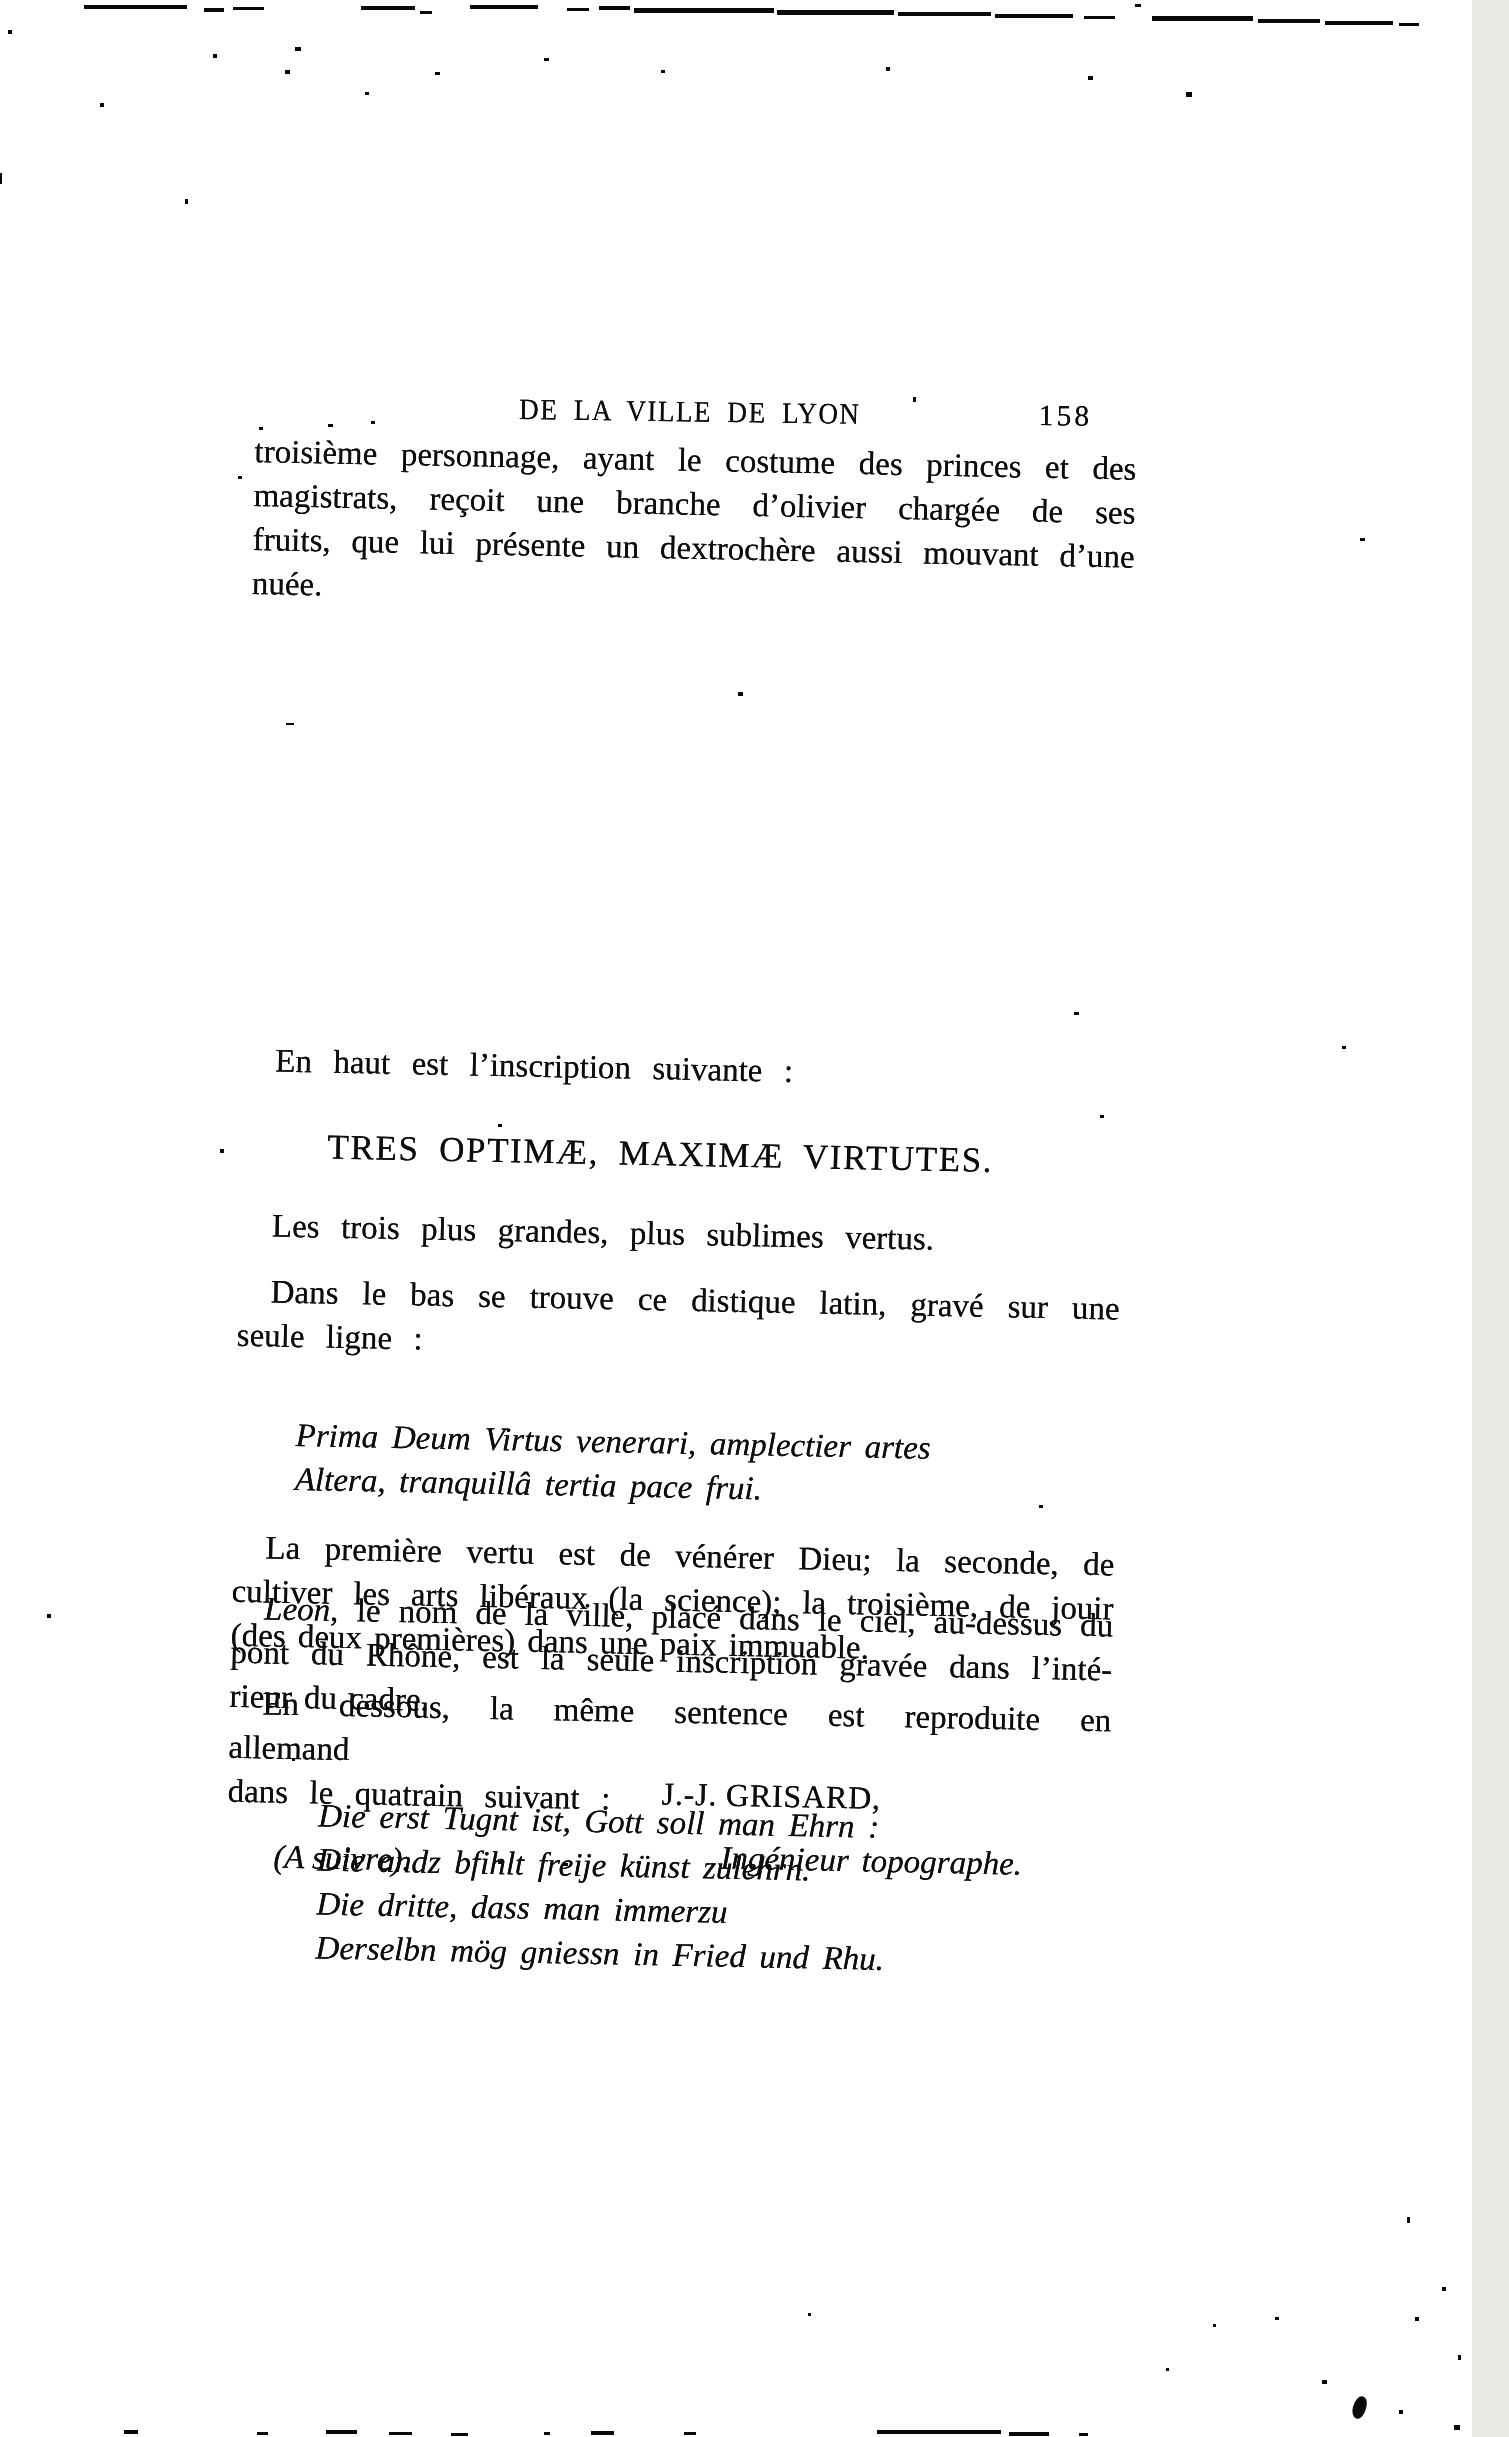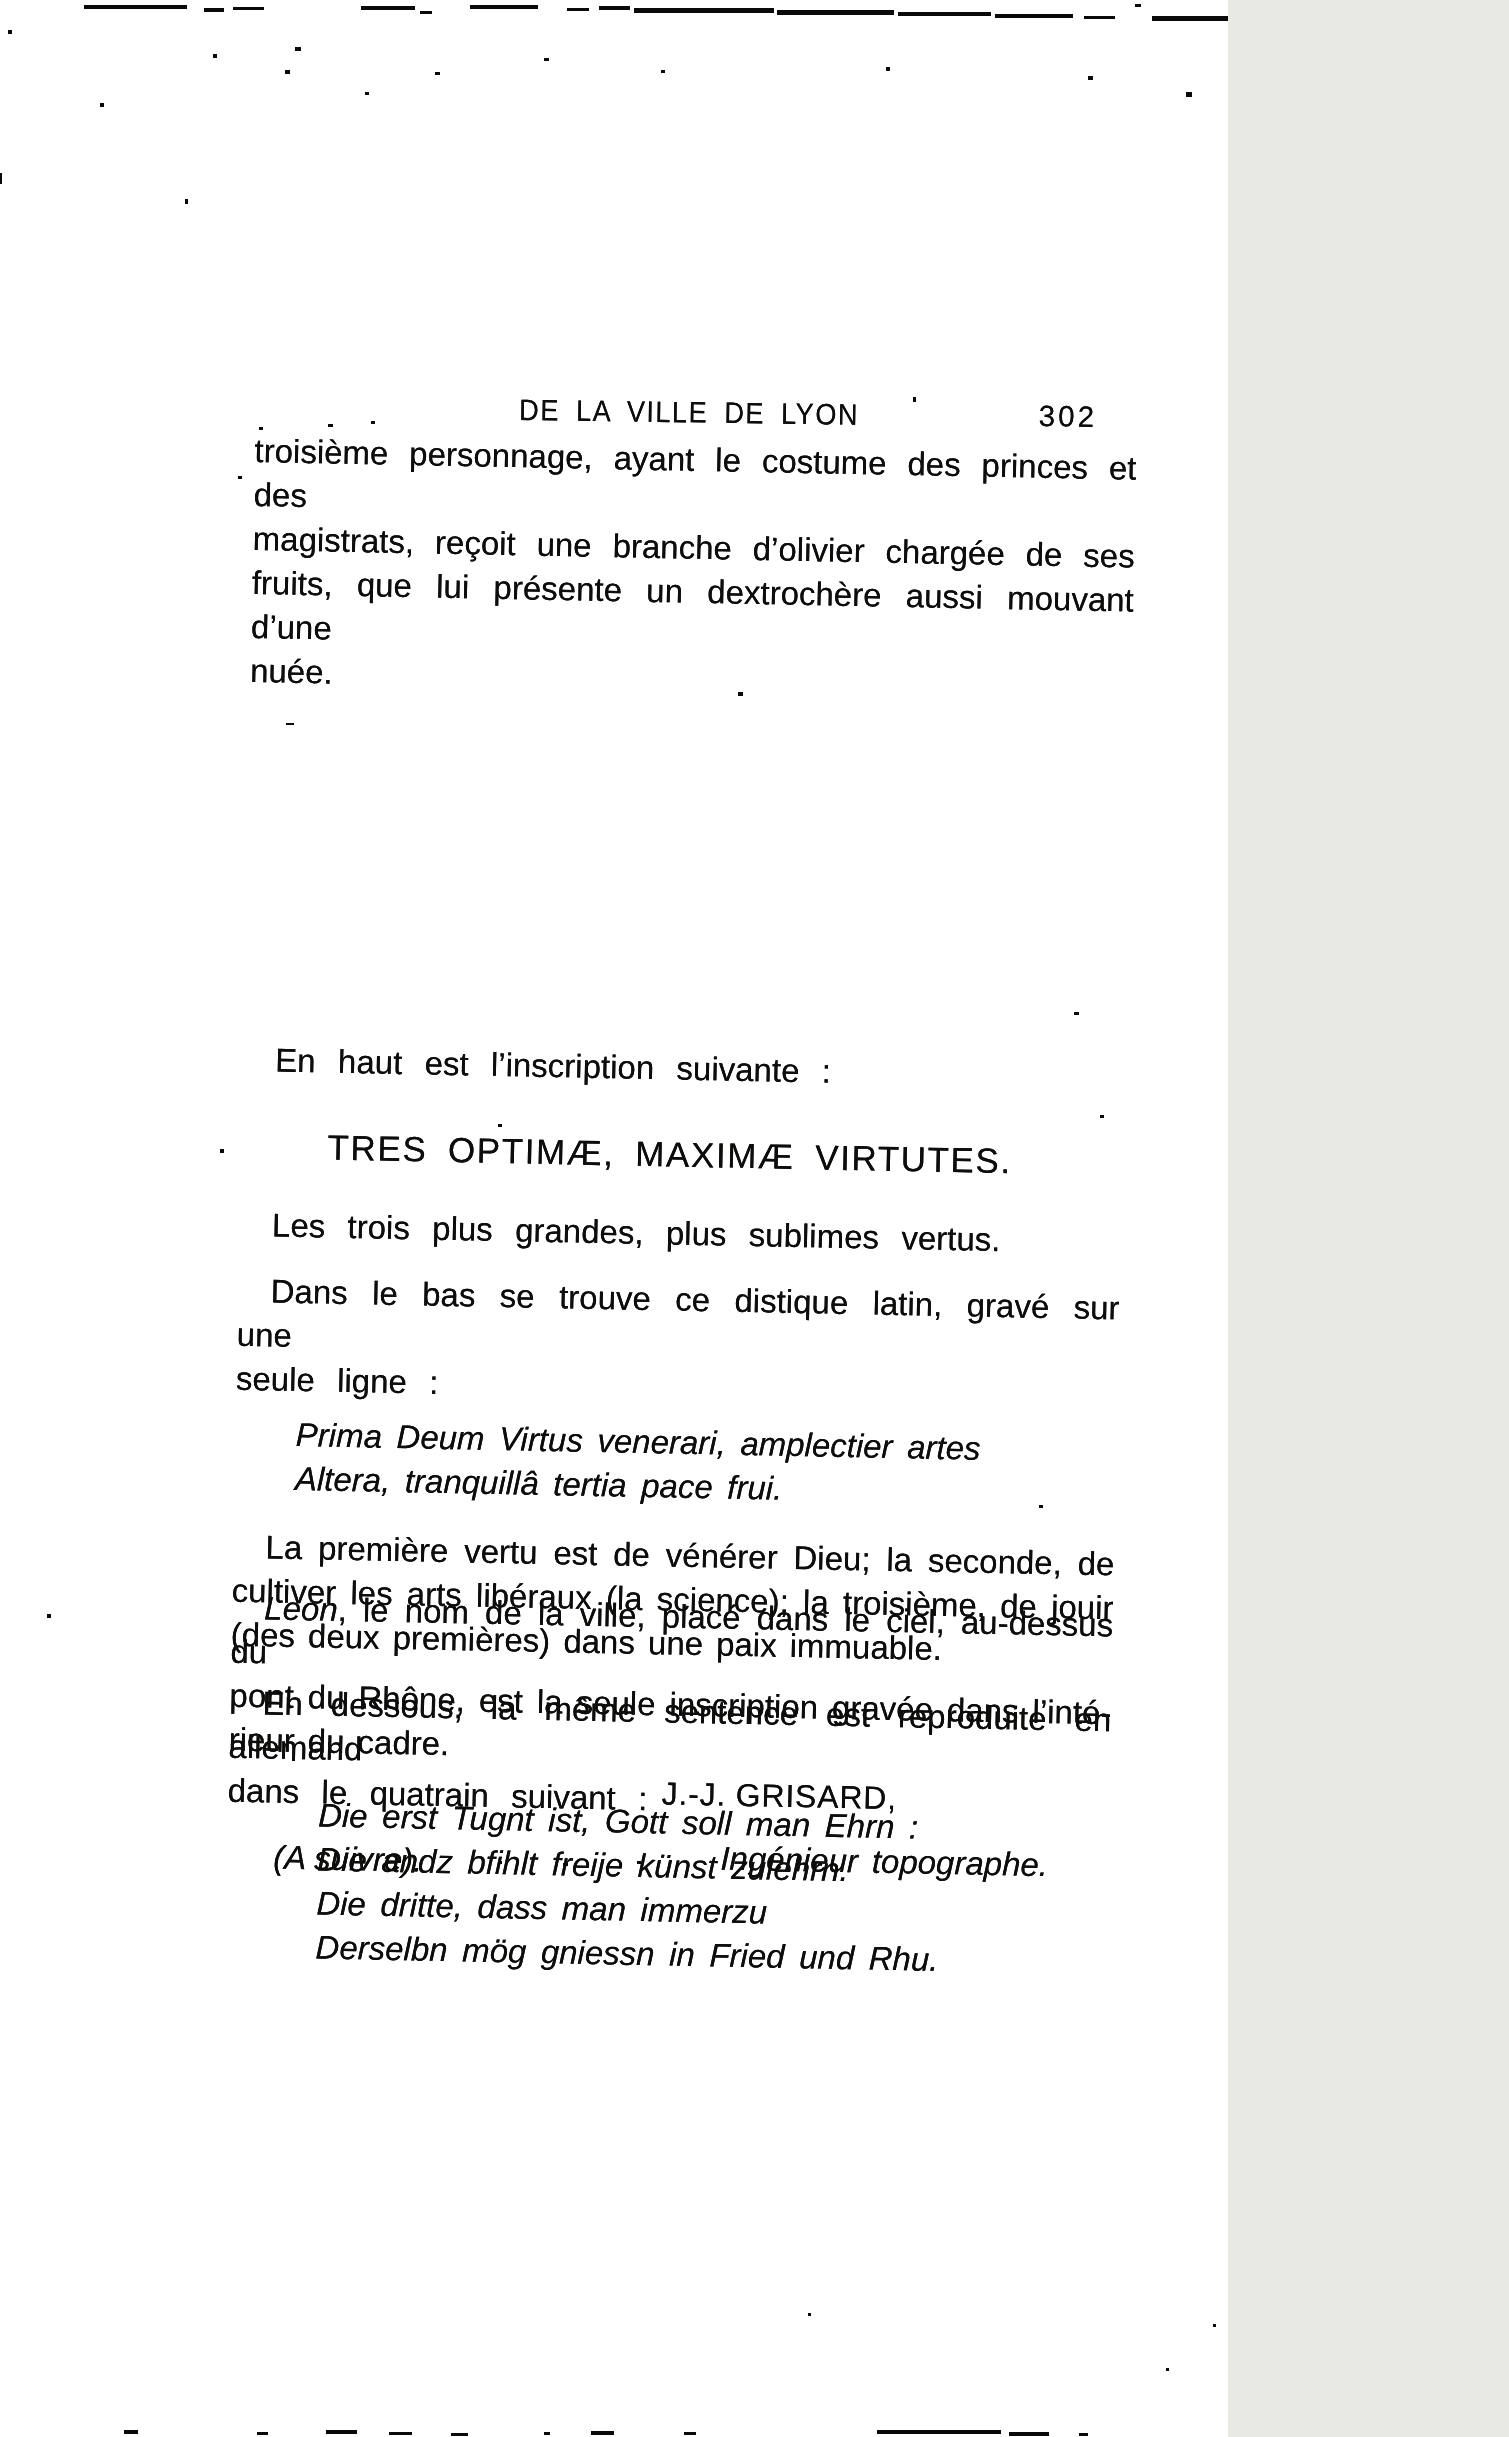--- a/index.html
+++ b/index.html
@@ -1,22 +1,22 @@
 <!DOCTYPE html>
 <html style="--ink: #0d0d0c; --paper: #ffffff;font-size:12.4px"><head>
 <meta charset="utf-8">
 <style>
   html,body{margin:0;padding:0;background:#e8e8e4;}
   .page{
     position:relative;
-    width:1228px;height:2438px;
+    width:1472px;height:2438px;
     background:var(--paper,#ffffff);
     color:var(--ink,#0d0d0c);
     overflow:hidden;
-    font-family:Liberation Sans, sans-serif;
+    font-family:Liberation Serif, serif;
   }
   
   .ptitle{
     position:absolute;left:519px;top:395px;
     font-size:29.5px;line-height:29.5px;letter-spacing:1.6px;word-spacing:7.8px;
     white-space:nowrap;
     transform:rotate(0.8deg) scaleX(0.92);transform-origin:0 100%;
     text-shadow:0 0 0.5px currentColor;
   }
   .pnum{
@@ -56,21 +56,21 @@
   .nzlayer{position:absolute;left:0;top:0;width:100%;height:100%;pointer-events:none;}
   .nz{position:absolute;background:#0a0a0a;}
   .nz.blob{border-radius:58% 42% 52% 48%;transform:rotate(14deg);}
 </style>
 </head>
 <body>
 
 <div class="page">
 
   <div class="ptitle">DE LA VILLE DE LYON</div>
-  <div class="pnum">302</div>
+  <div class="pnum">158</div>
 
   <div class="pbody">
 
     <div class="blk para" style="top:0px">
         <div class="jl">troisième personnage, ayant le costume des princes et des</div>
         <div class="jl">magistrats, reçoit une branche d’olivier chargée de ses</div>
         <div class="jl">fruits, que lui présente un dextrochère aussi mouvant d’une</div>
         <div>nuée.</div>
       </div>
 

